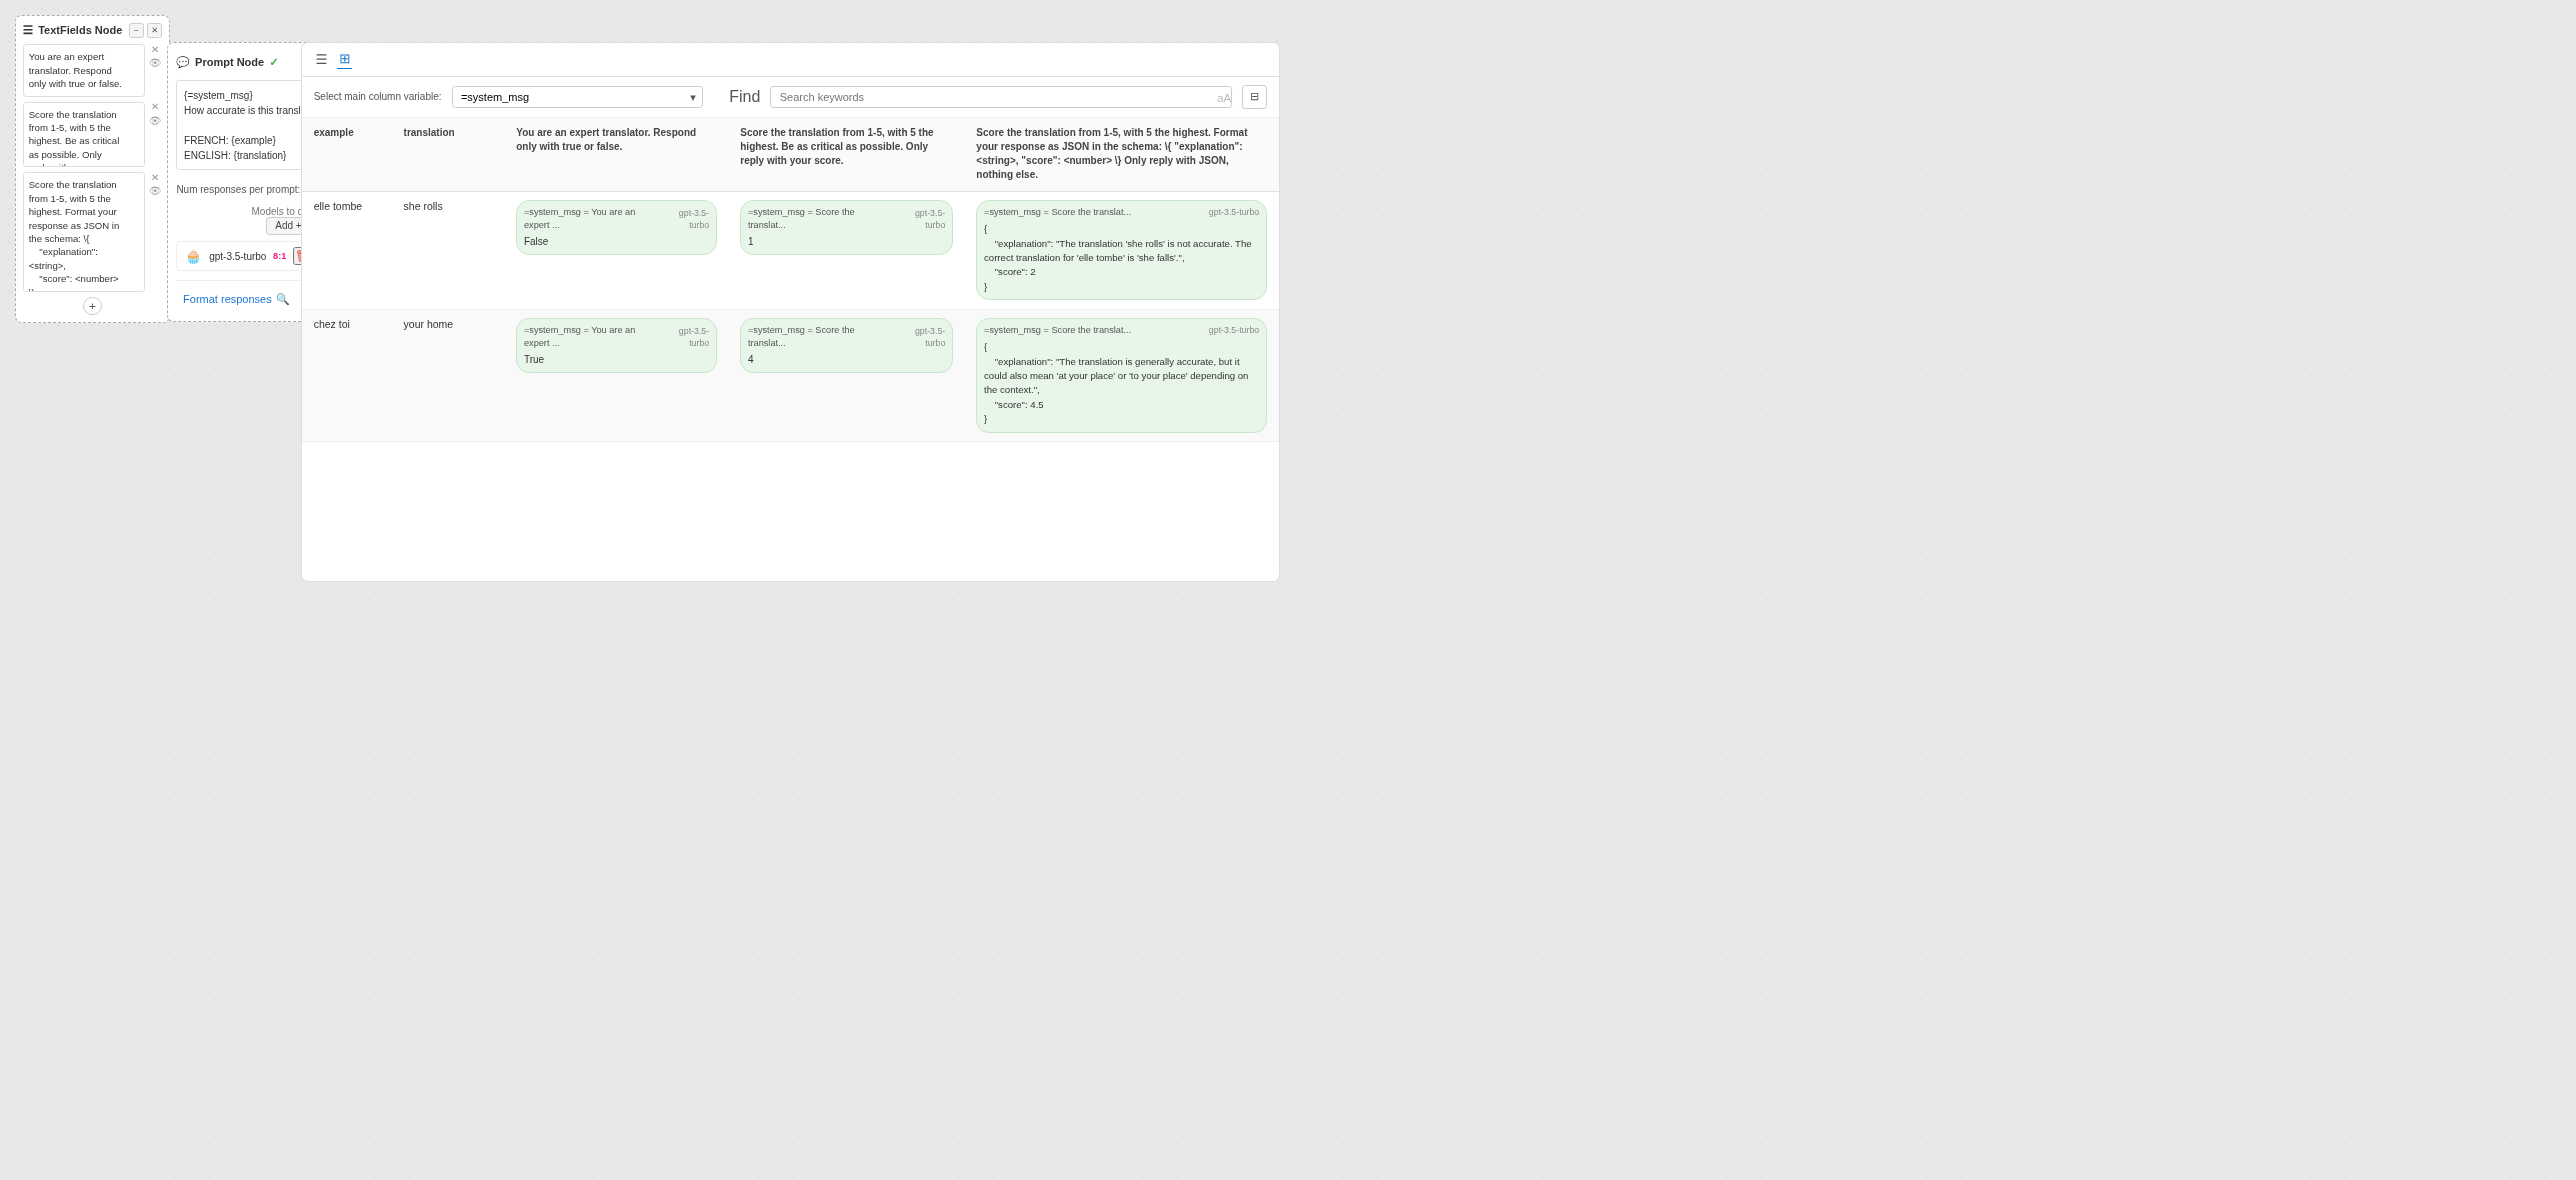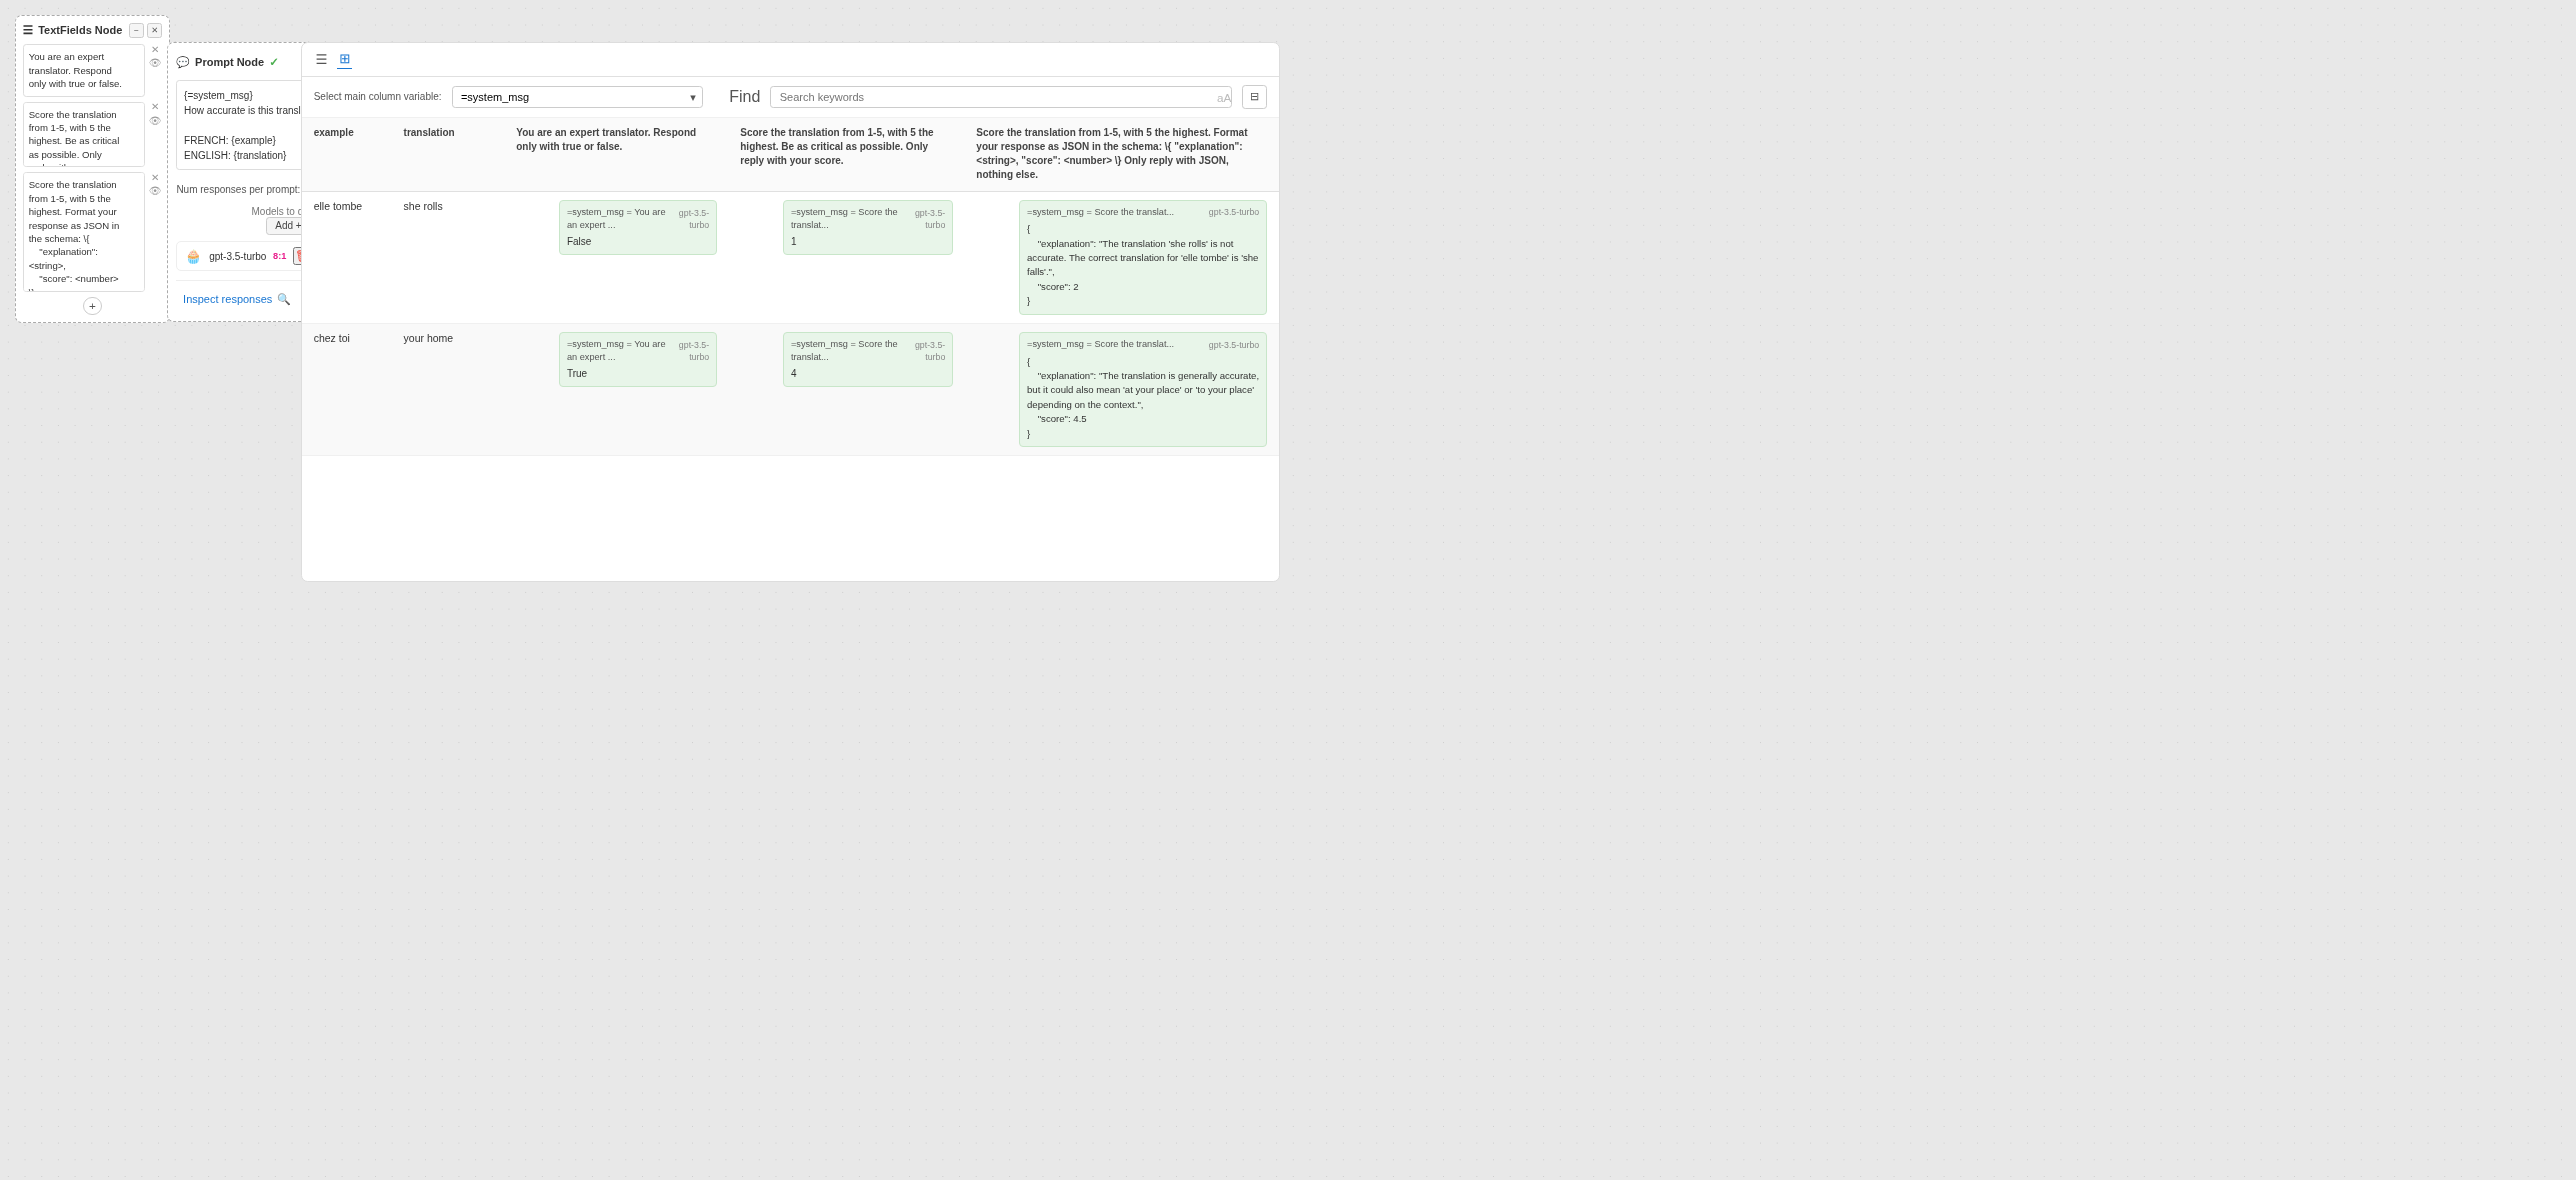--- a/index.html
+++ b/index.html
@@ -377,26 +377,25 @@
     .th-text {
       font-size: 10px;
       color: #444;
       font-weight: 600;
       line-height: 1.4;
     }
 
     .response-cell {
       background: #e8f5e9;
       border: 0.8px solid #c8e6c9;
-      border-radius: 4px;
+      border-radius: 13px;
       padding: 5px 6.7px;
       font-size: 9.6px;
       color: #333;
       line-height: 1.4;
-      margin-left: 43px;
     }
     .response-cell-meta {
       display: flex;
       align-items: center;
       justify-content: space-between;
       margin-bottom: 3.3px;
     }
     .response-cell-prompt {
       font-size: 9.2px;
       color: #555;
@@ -508,21 +507,21 @@
   <div class="model-item">
     <span class="model-emoji">🧁</span>
     <span class="model-name">gpt-3.5-turbo</span>
     <span class="model-params">8:1</span>
     <button class="model-delete">🗑</button>
     <button class="model-settings">⚙</button>
   </div>
 
   <div style="border-top: 0.8px solid #eee; padding-top: 5px;">
     <button class="inspect-responses-btn">
-      <span>Inspect responses</span>
+      <span>Format responses</span>
       <span>🔍</span>
       <span class="inspect-right">↗</span>
     </button>
   </div>
 </div>
 
 <div class="results-panel">
 
   <div class="results-toolbar">
     <button class="toolbar-icon-btn">☰</button>

